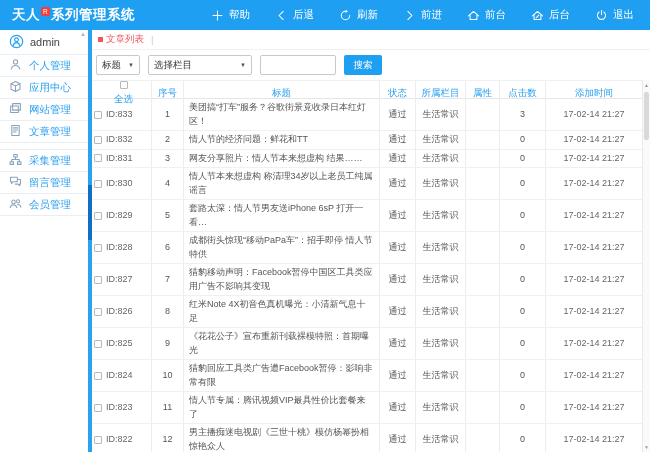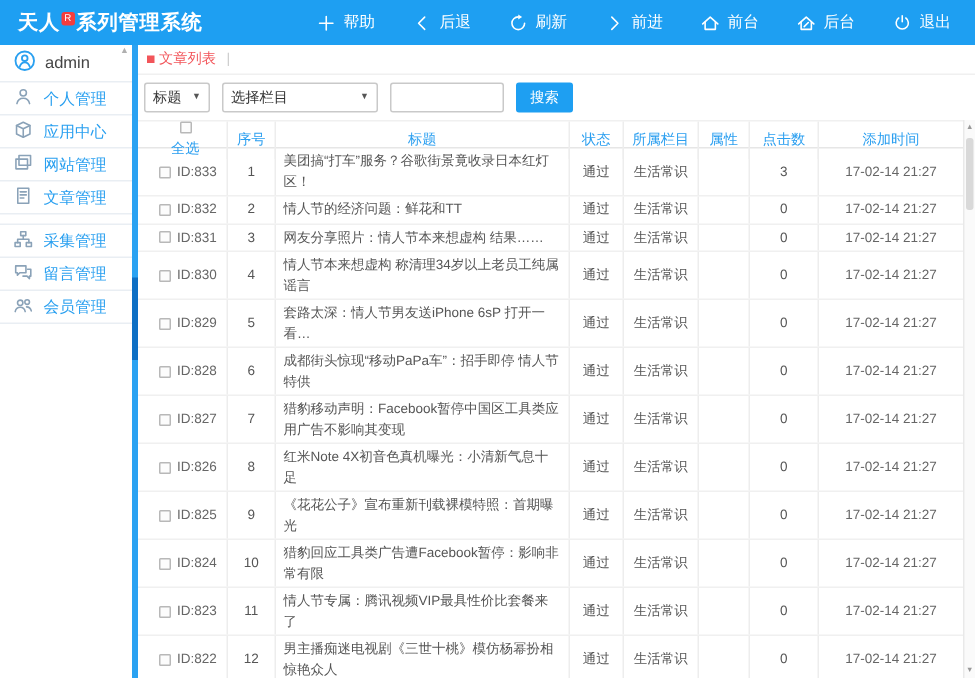--- a/index.html
+++ b/index.html
@@ -65,21 +65,21 @@
   .t-head, .t-row { display:grid; grid-template-columns:60px 32px 1fr 36px 50px 34px 46px 96px; }
   .t-head { height:19px; border-top:1px solid #f0f0f0; border-bottom:1px solid #e6e6e6; }
   .h { display:flex; align-items:center; justify-content:center; gap:4px; color:#2b9ff0; font-size:9.5px;
        border-right:1px solid #ededed; padding:0 2px; white-space:nowrap;flex-direction:column; }
   .h:last-child { border-right:none; }
   .h-select { justify-content:flex-start; padding-left:6px; }
   .t-row { border-bottom:1px solid #f0f0f0; min-height:18.5px; }
   .c { display:flex; align-items:center; justify-content:center; border-right:1px solid #ededed;
        padding:2px 2px; font-size:9px; color:#555; line-height:13.5px; overflow:hidden; }
   .c:last-child { border-right:none; }
-  .c-id { justify-content:flex-start; padding-left:14px; gap:4px; color:#666; white-space:nowrap; }
+  .c-id { justify-content:flex-start; padding-left:2px; gap:4px; color:#666; white-space:nowrap; }
   .c-title { justify-content:flex-start; text-align:left; padding-left:5px; padding-right:6px; }
   .c-date { color:#666; white-space:nowrap; }
   .cb { width:8px; height:8px; border:1px solid #b8b8b8; background:#fcfcfc; border-radius:1px; flex:none; cursor:pointer; }
 
   .v-scroll { position:absolute; top:50px; right:0; bottom:0; width:8px; background:#fafafa;
               border-left:1px solid #e9e9e9; }
   .v-arrow { position:absolute; left:0; width:7px; text-align:center; font-size:5px; color:#999; }
   .v-arrow.up { top:2px; }
   .v-arrow.down { bottom:2px; }
   .v-thumb { position:absolute; top:12px; left:1px; width:5px; height:48px; background:#d9d9d9; border-radius:2px; cursor:pointer; }

